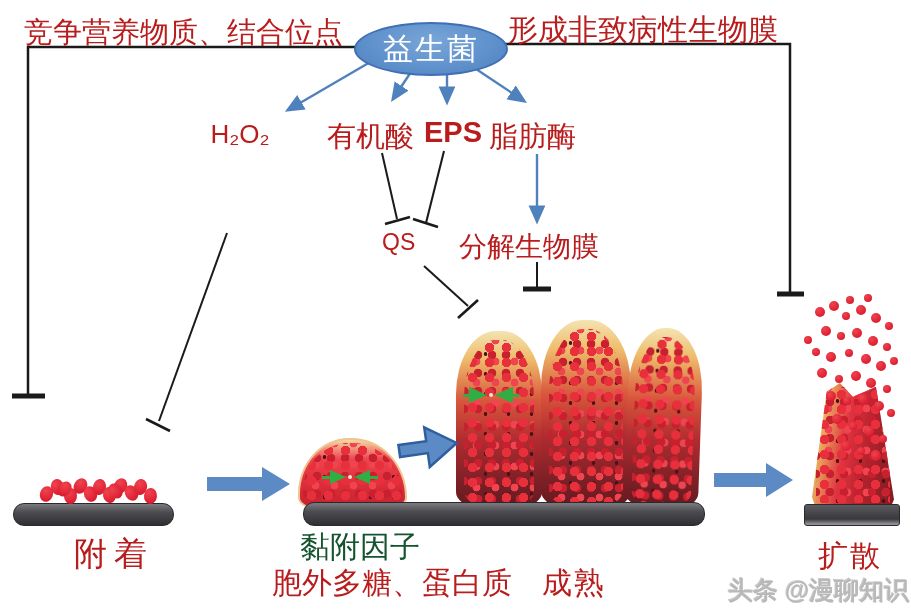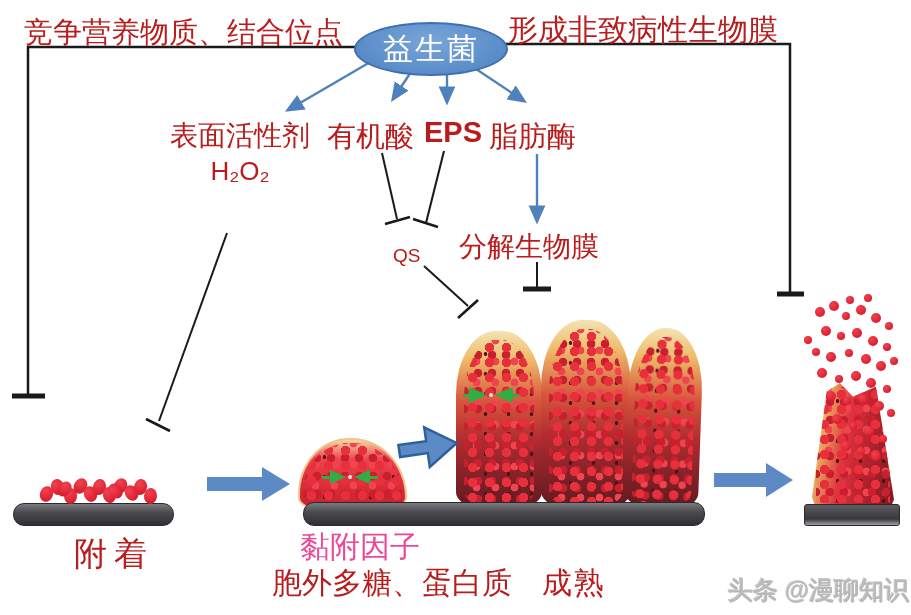--- a/index.html
+++ b/index.html
@@ -1,21 +1,21 @@
 <!DOCTYPE html>
 <html><head>
 <meta charset="utf-8">
 <style>
   html,body{margin:0;padding:0;}
   body{font-family:"Liberation Serif","DejaVu Serif",serif;background:#fff;}
   #stage{position:relative;width:911px;height:615px;background:#ffffff;overflow:hidden;}
   .abs{position:absolute;}
   .txt{color:#b91c1c;white-space:nowrap;}
   .sans{font-family:"Liberation Sans","DejaVu Sans",sans-serif;}
-  .green{color:#ec4899;}
+  .green{color:#14532d;}
   
   .bar{position:absolute;background:linear-gradient(180deg,#7a7a7f 0%,#4b4b50 40%,#303034 100%);
        border:1px solid #2a2a2e;border-radius:11px;}
   
   .blob{position:absolute;background:radial-gradient(circle at 35% 30%,#f0434f,#dc1f31 70%,#c01826);
         border-radius:50%;}
   
   .tower{position:absolute;
      background:linear-gradient(180deg,#f4e3b2 0%,#eebc6a 16%,#d8563c 40%,#b12c30 62%,#7c2026 86%,#641a20 100%);}
   .cells{position:absolute;border-radius:inherit;
@@ -191,30 +191,30 @@
     <polygon fill="#5b8ac5" points="207,477 262,477 262,467 290,484 262,501 262,491 207,491"></polygon>
     <polygon fill="#5b8ac5" points="714,473 766,473 766,463 793,480 766,497 766,487 714,487"></polygon>
     <polygon fill="#5b8ac5" stroke="#2e5f9e" stroke-width="2.5" points="399,441 427,441 427,427 457,447 427,467 427,453 399,453" transform="rotate(-8 428 447)"></polygon>
   </svg>
 
   <div class="abs txt" style="left:24px;top:13px;font-size:29px;">竞争营养物质、结合位点</div>
   <div class="abs txt" style="left:508px;top:10px;font-size:30px;">形成非致病性生物膜</div>
   <div class="abs" id="probiotic">益生菌</div>
 
   <div class="abs" style="left:140px;top:117px;width:200px;text-align:center;">
-    <div class="txt" style="font-size:28px;line-height:37px;">表面活性剂</div>
     <div class="txt sans" style="font-size:26px;line-height:34px;">H₂O₂</div>
   </div>
 
   <div class="abs txt" style="left:327px;top:117px;font-size:29px;">有机酸</div>
   <div class="abs txt sans" style="left:424px;top:116px;font-size:29px;font-weight:600;">EPS</div>
   <div class="abs txt" style="left:489px;top:117px;font-size:29px;">脂肪酶</div>
 
-  <div class="abs txt sans" style="left:393px;top:229px;font-size:19px;margin-top:16px;">QS</div>
+  <div class="abs txt sans" style="left:382px;top:229px;font-size:23px;">QS</div>
   <div class="abs txt" style="left:459px;top:228px;font-size:28px;">分解生物膜</div>
 
   <div class="abs txt" style="left:74px;top:532px;font-size:33px;letter-spacing:7px;">附着</div>
   <div class="abs txt green" style="left:300px;top:527px;font-size:30px;">黏附因子</div>
   <div class="abs txt" style="left:243px;top:563px;font-size:30px;margin-left:29px;">胞外多糖、蛋白质</div>
   <div class="abs txt" style="left:542px;top:563px;font-size:30px;letter-spacing:2px;">成熟</div>
+  <div class="abs txt" style="left:818px;top:536px;font-size:30px;letter-spacing:2px;">扩散</div>
 
   <div class="abs" id="watermark" style="left:728px;top:574px;font-size:25px;">头条 @漫聊知识</div>
 </div>
 
 </body></html>

